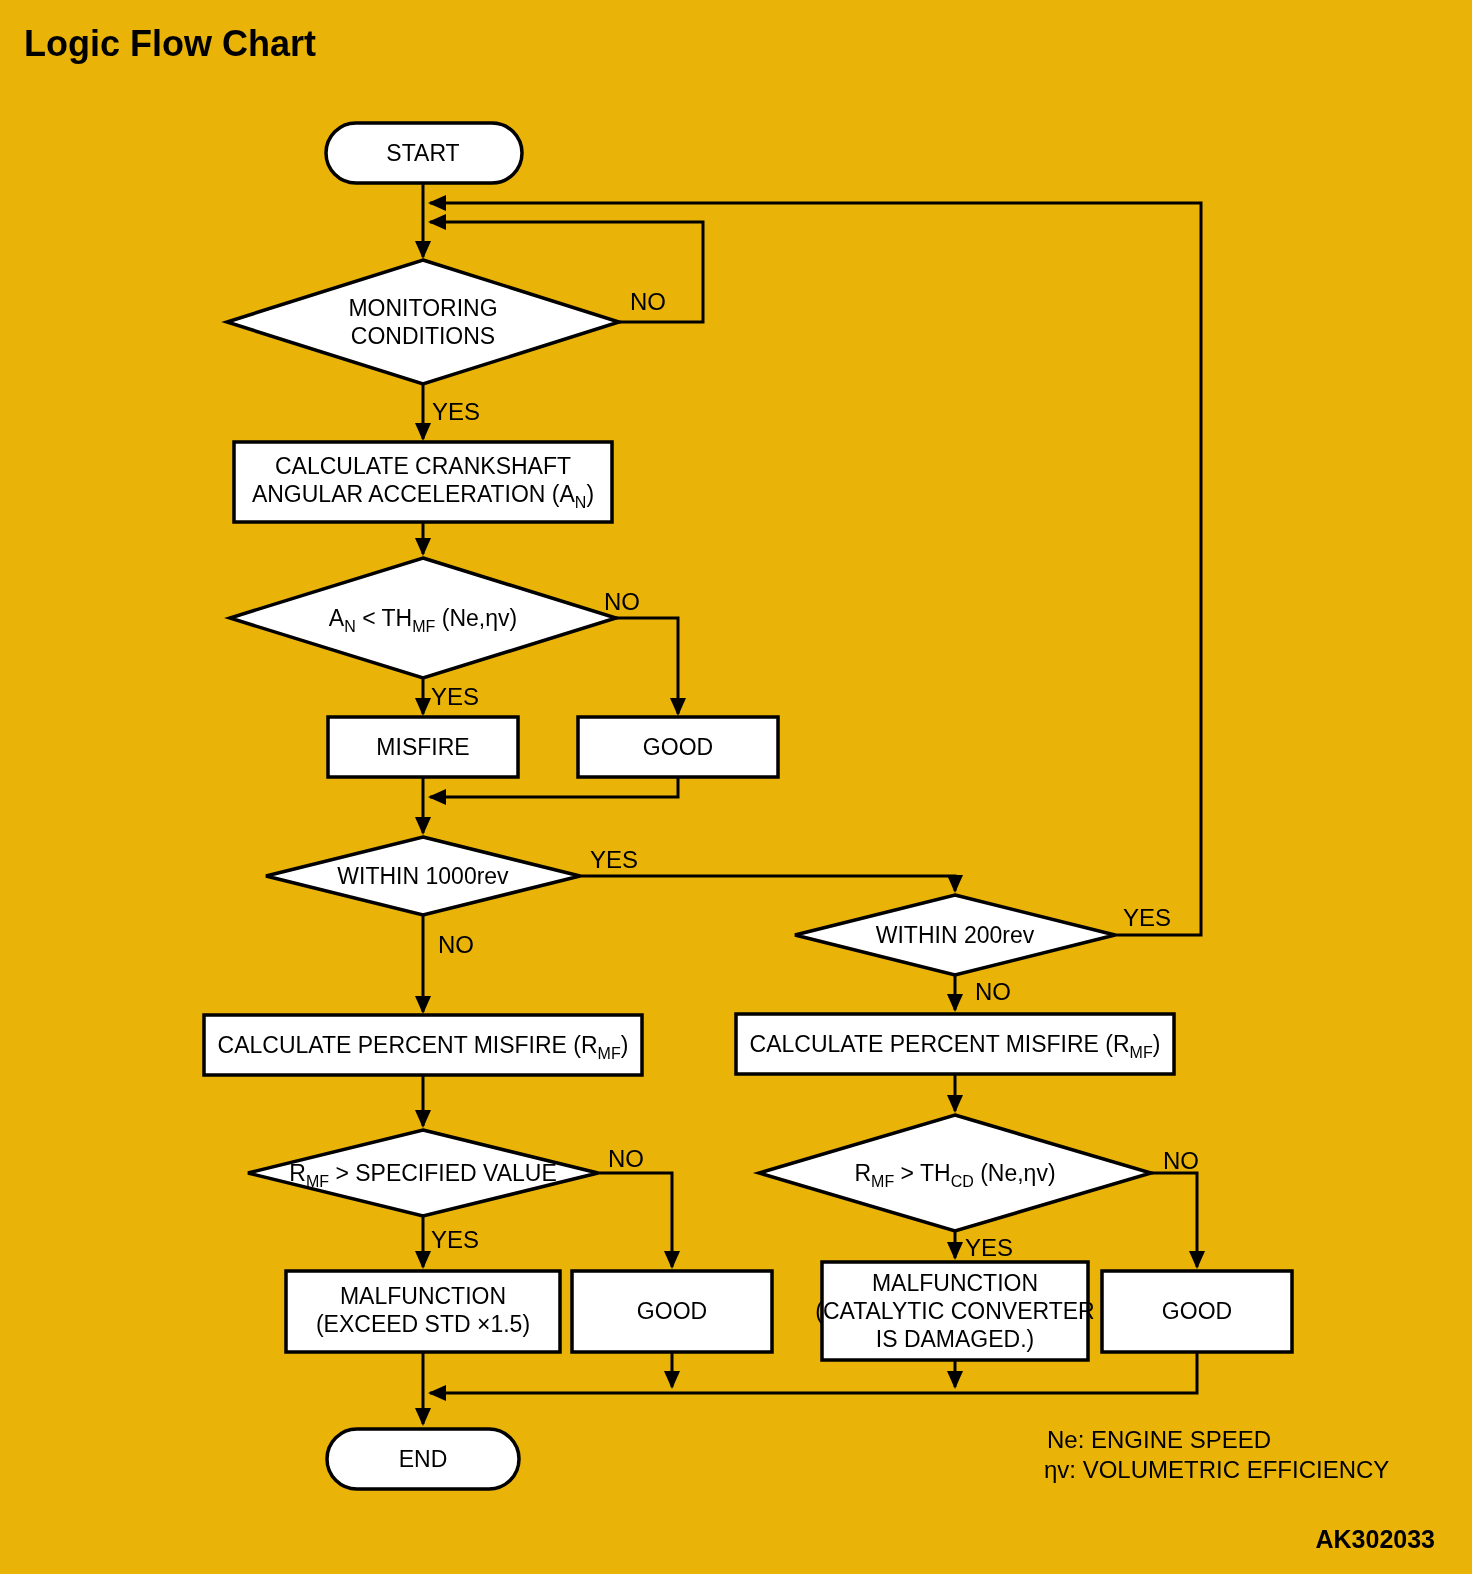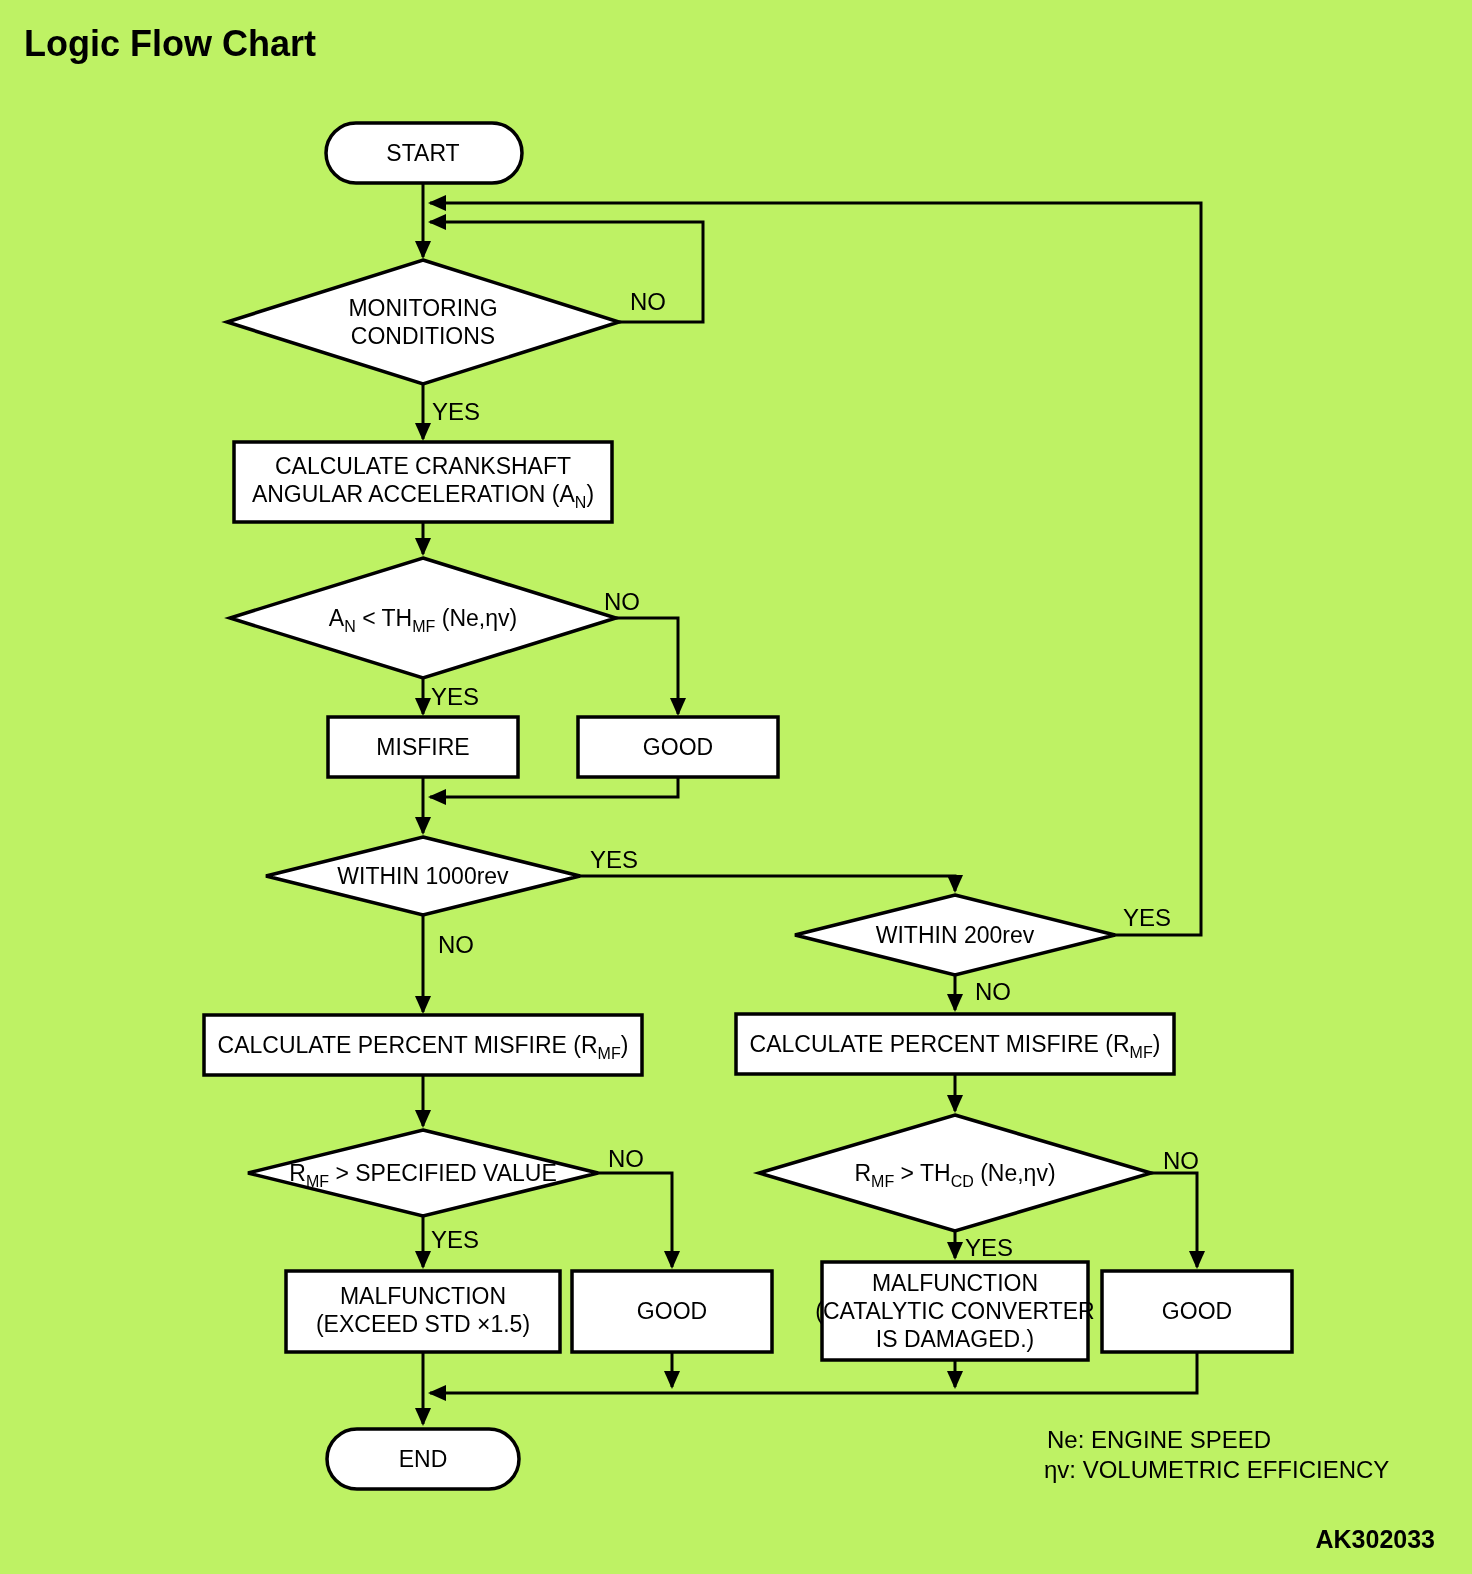--- a/index.html
+++ b/index.html
@@ -1,16 +1,16 @@
 <!DOCTYPE html>
 <html><head>
 <meta charset="utf-8">
 <style>
   html,body{margin:0;padding:0;background:#ffffff;}
-  .page{width:1472px;height:1574px;background:#bef264;position:relative;font-family:"Liberation Sans","DejaVu Sans",sans-serif;}
+  .page{width:1472px;height:1574px;background:#eab308;position:relative;font-family:"Liberation Sans","DejaVu Sans",sans-serif;}
   svg{display:block;}
   .shape{fill:#ffffff;stroke:#000000;stroke-width:3.5px;}
   .edge{fill:none;stroke:#000000;stroke-width:3px;}
   .txt{font-family:"Liberation Sans","DejaVu Sans",sans-serif;font-size:23px;fill:#000000;}
   .sub{font-size:16px;}
   .lbl{font-family:"Liberation Sans","DejaVu Sans",sans-serif;font-size:24px;fill:#000000;}
   .title{font-family:"Liberation Sans","DejaVu Sans",sans-serif;font-size:36px;font-weight:bold;fill:#000000;}
   .code{font-family:"Liberation Sans","DejaVu Sans",sans-serif;font-size:25px;font-weight:bold;fill:#000000;}
   .legend{font-family:"Liberation Sans","DejaVu Sans",sans-serif;font-size:24px;fill:#000000;}
 </style>

